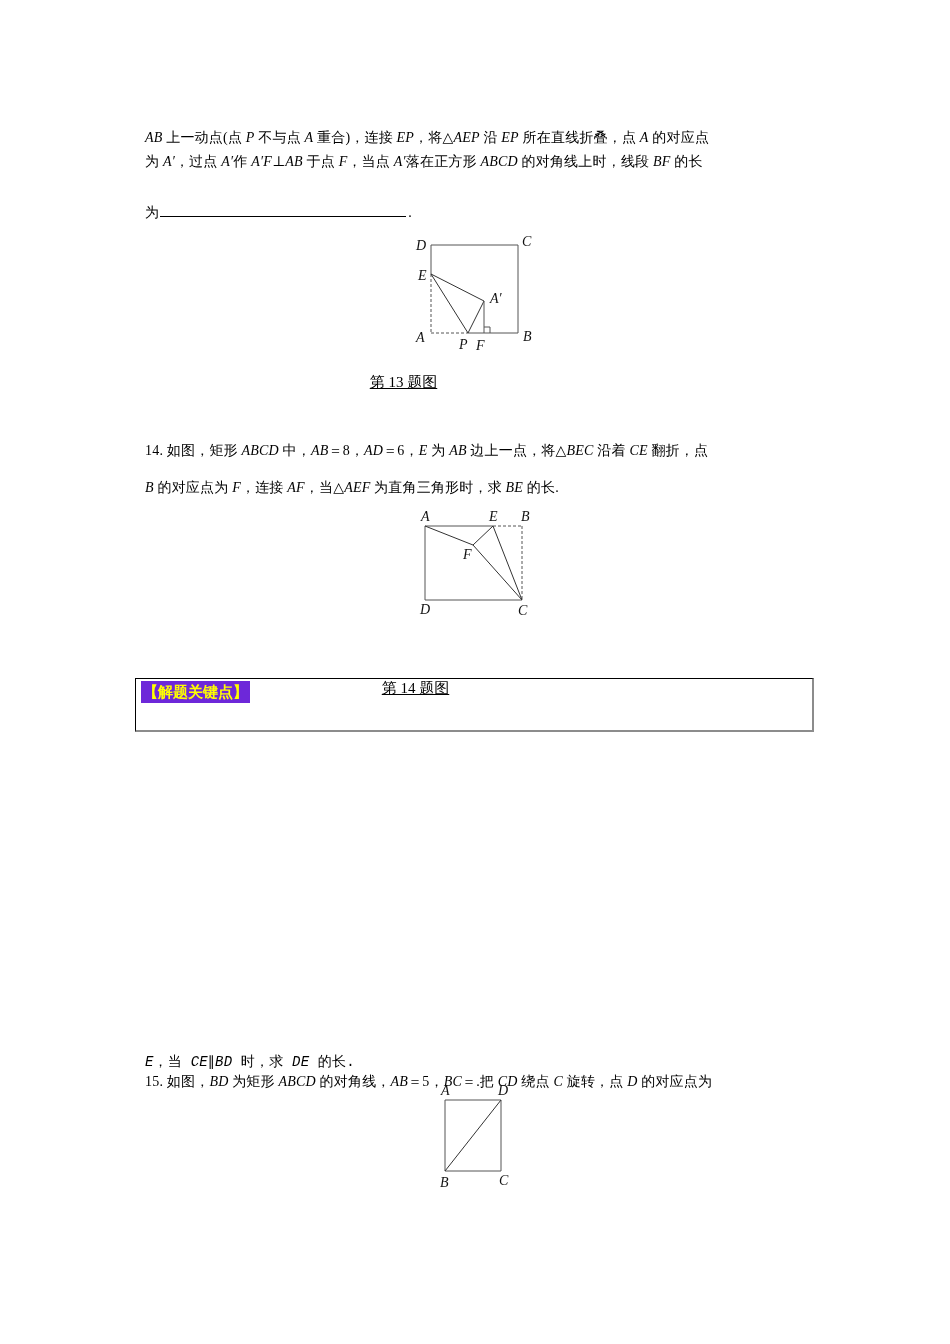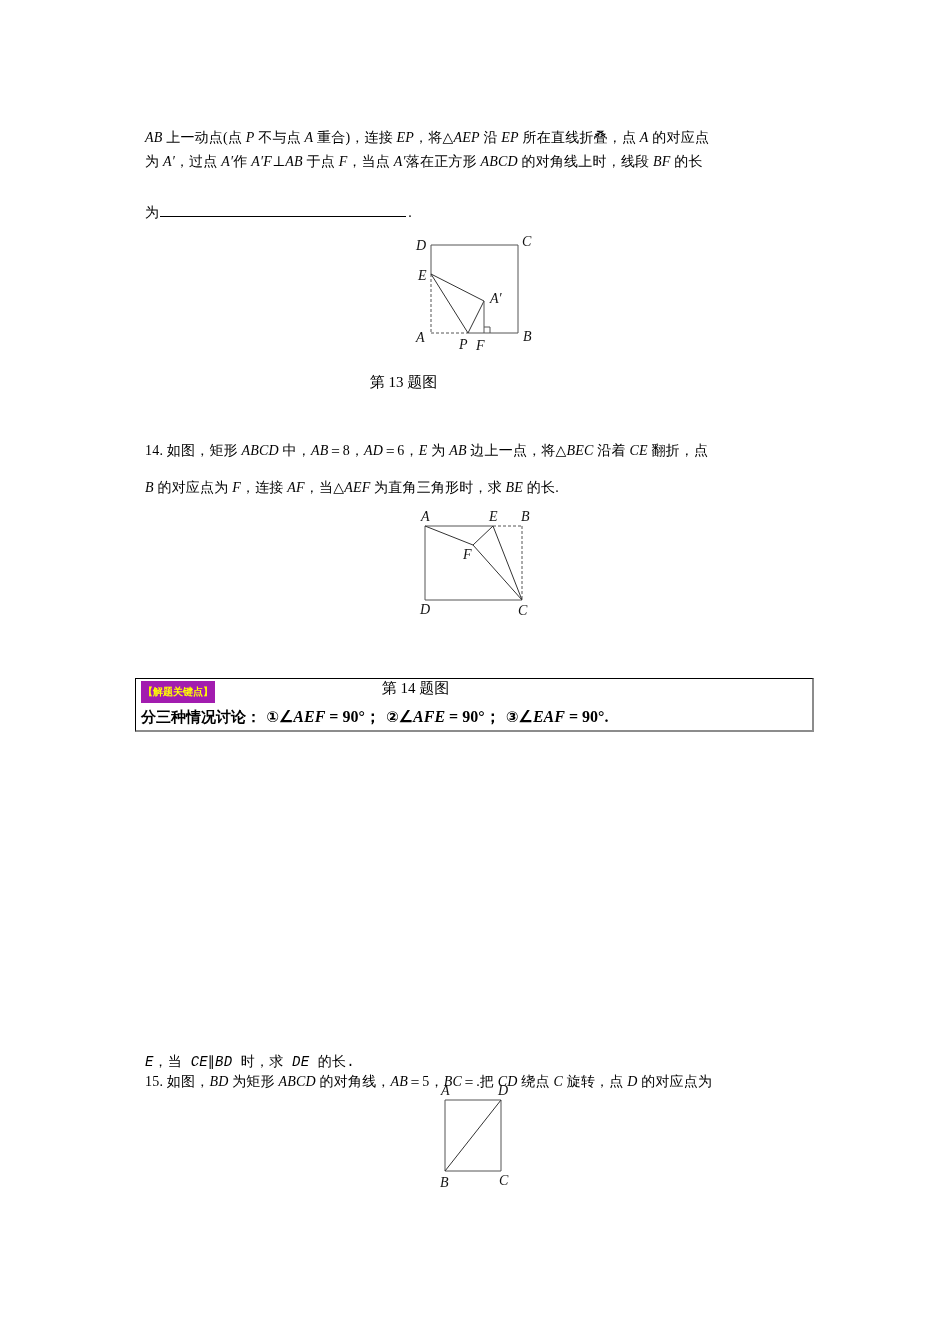--- a/index.html
+++ b/index.html
@@ -11,36 +11,36 @@
       position: absolute; left: 145px; font-size: 14px; line-height: 20px;
       white-space: nowrap; letter-spacing: 0.2px;
     }
     .it { font-style: italic; }
     .blank {
       display: inline-block; width: 246px; border-bottom: 1px solid #000;
       height: 14px; vertical-align: baseline; margin: 0 2px 0 1px;
     }
     .caption {
       position: absolute; left: 0; width: 807px; text-align: center;
-      font-size: 15px; line-height: 20px;
+      font-size: 15px; line-height: 20px; text-decoration: underline;
     }
     .fig { position: absolute; }
     .fig svg text {
       font-family: "Liberation Serif", "DejaVu Serif", serif; font-style: italic;
       font-size: 14px; fill: #111;
     }
     .keybox {
       position: absolute; left: 135px; top: 678px; width: 679px; height: 54px;
       border-top: 1px solid #000; border-left: 1px solid #000;
       border-right: 2px solid #8c8c8c; border-bottom: 2px solid #8c8c8c;
       box-sizing: border-box;
     }
     .key-title {
       position: absolute; left: 5px; top: 2px; height: 22px; padding: 0 2px;
-      background: #a21caf; color: #ffff00; font-size: 10px; line-height: 22px;
+      background: #6d28d9; color: #ffff00; font-size: 15px; line-height: 22px;
       font-family: "DejaVu Sans", sans-serif; font-weight: bold;
     }
     .key-body {
       position: absolute; left: 5px; top: 28px; font-size: 15px; line-height: 20px;
       font-weight: bold; white-space: nowrap;
       font-family: "DejaVu Sans", "Liberation Sans", sans-serif;
     }
     .key-body .m { font-family: "Liberation Serif", serif; font-size: 16px; }
   </style>
 </head>
@@ -108,26 +108,20 @@
     <text x="521" y="521">B</text>
     <text x="463" y="559">F</text>
     <text x="420" y="614">D</text>
     <text x="518" y="615">C</text>
   </svg>
 </div>
 <div class="caption" style="top:678px;margin-left:12px;">第 14 题图</div>
 
 <div class="keybox">
   <div class="key-title">【解题关键点】</div>
-  <div class="key-body">
-    <span>分三种情况讨论：</span>
-    <span>①</span><span class="m">∠</span><span class="m it">AEF</span><span class="m"> = 90°；</span>
-    <span>②</span><span class="m">∠</span><span class="m it">AFE</span><span class="m"> = 90°；</span>
-    <span>③</span><span class="m">∠</span><span class="m it">EAF</span><span class="m"> = 90°.</span>
-  </div>
 </div>
 
 <div class="line" style="top:1072px;">
   <span>15. 如图，</span><span class="it">BD</span><span> 为矩形 </span><span class="it">ABCD</span><span> 的对角线，</span><span class="it">AB</span><span>＝5，</span><span class="it">BC</span><span>＝.把 </span><span class="it">CD</span><span> 绕点 </span><span class="it">C</span><span> 旋转，点 </span><span class="it">D</span><span> 的对应点为</span>
 </div>
 <div class="line" style="top:1052px;font-family:Liberation Mono, monospace;">
   <span class="it">E</span><span>，当 </span><span class="it">CE</span><span>∥</span><span class="it">BD</span><span> 时，求 </span><span class="it">DE</span><span> 的长.</span>
 </div>
 
 <div class="fig" style="left:425px; top:1075px;">

